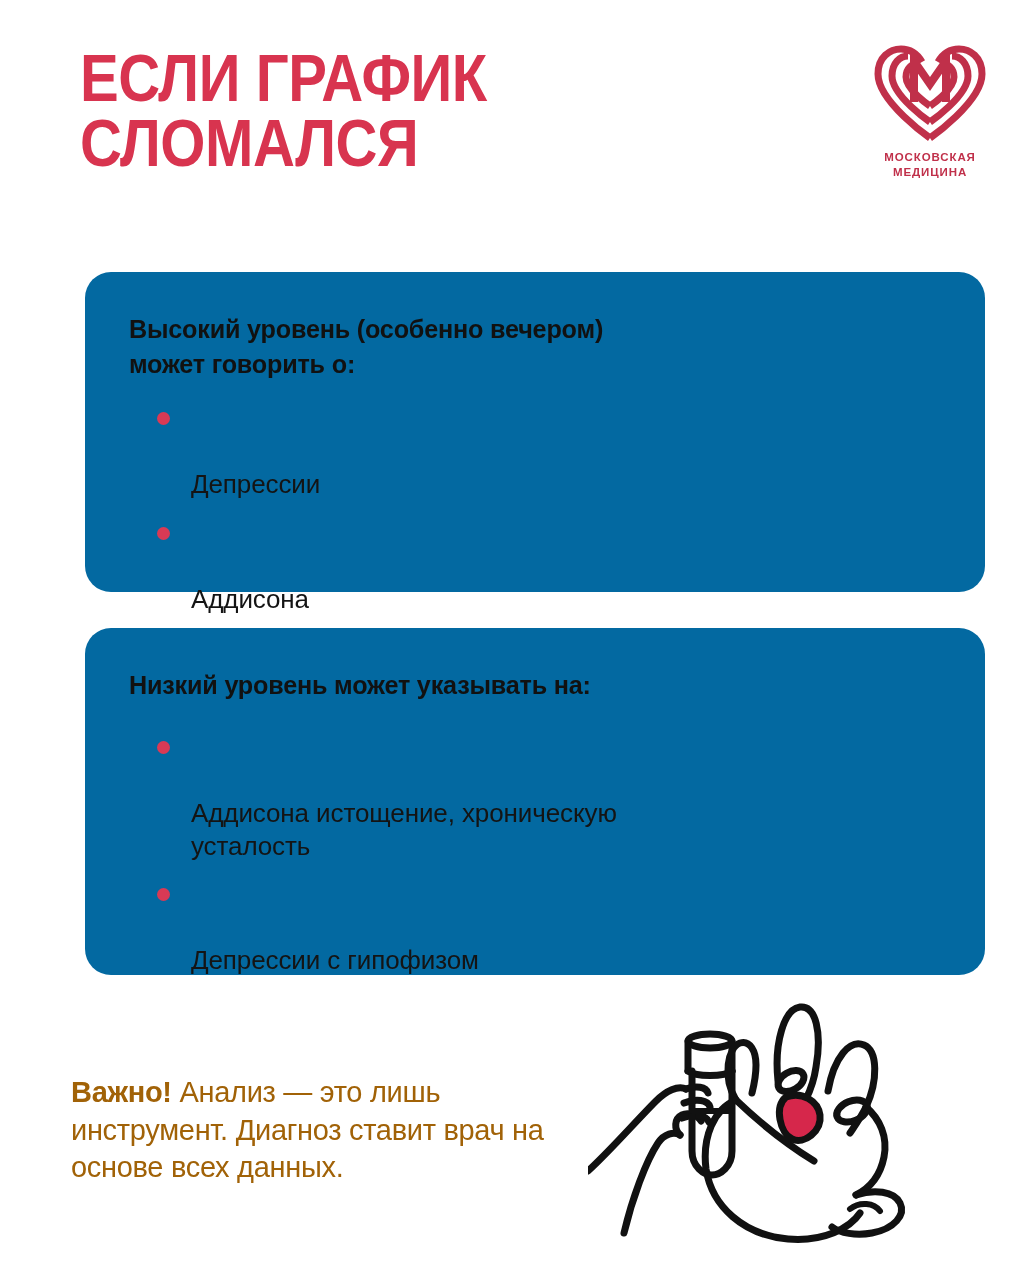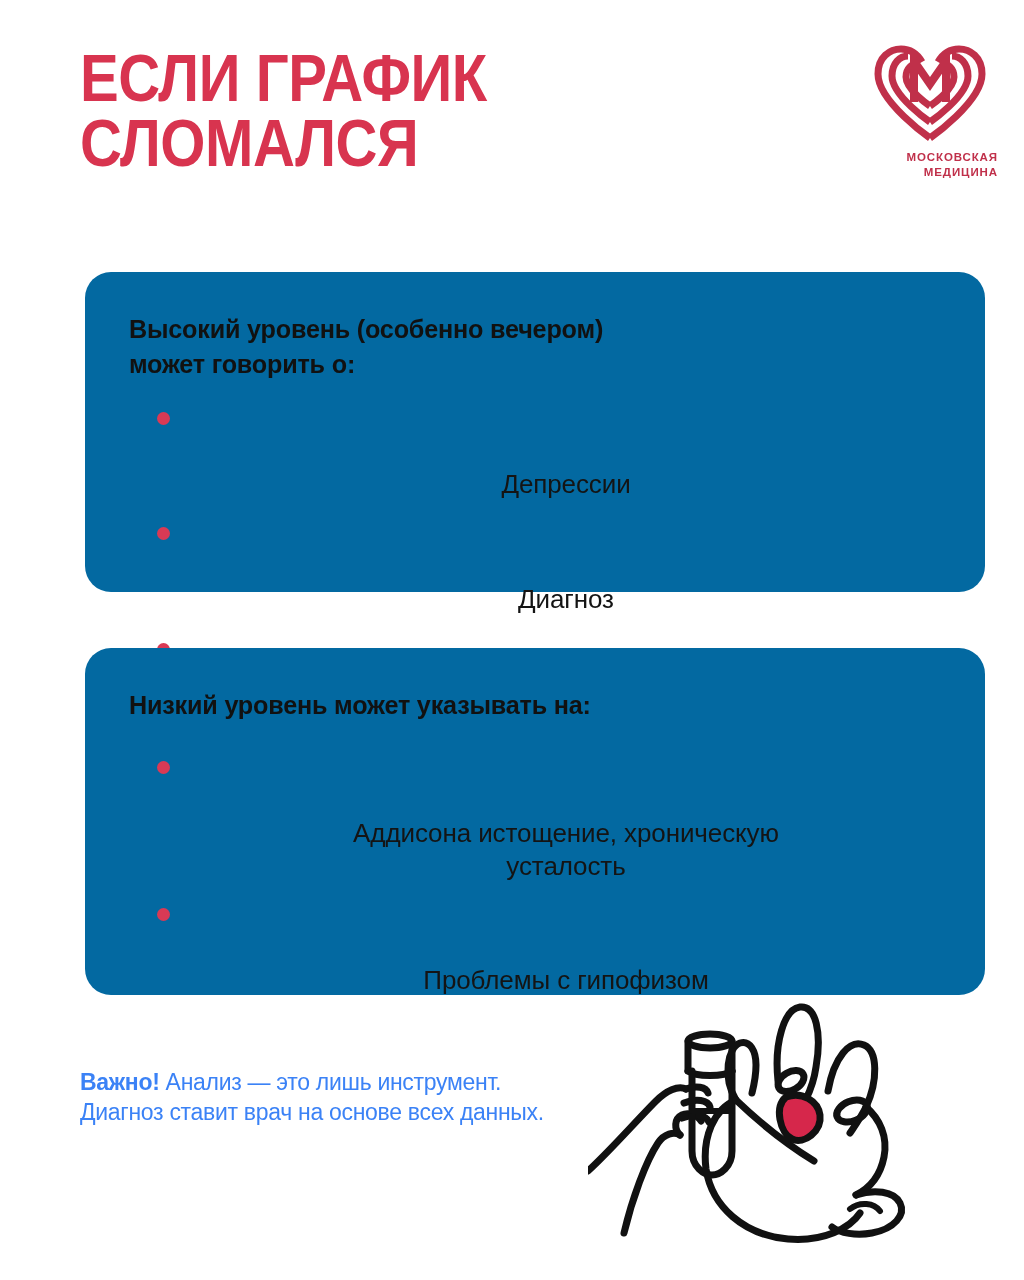--- a/index.html
+++ b/index.html
@@ -25,21 +25,21 @@
     line-height:0.98;
     letter-spacing:-0.5px;
     transform:scaleX(0.88);
     transform-origin:left top;
     text-transform:uppercase;
     white-space:pre-line;
   }
 
   .logo-wrap{
     position:absolute;left:862px;top:44px;
-    width:136px;text-align:right;
+    width:136px;text-align:center;
   }
   .logo-mark{width:120px;height:98px;margin:0 auto;display:block;}
   .logo-text{
     margin-top:8px;
     color:#C0304A;
     font-size:11.5px;
     font-weight:700;
     letter-spacing:0.9px;
     line-height:1.28;
     white-space:pre-line;
@@ -47,36 +47,36 @@
 
   
   .card{
     position:absolute;left:85px;width:900px;
     background:#0369a1;
     border-radius:26px;
     box-sizing:border-box;
     padding:40px 44px 34px 44px;
   }
   #card-high{top:272px;height:320px;}
-  #card-low{top:648px;height:347px;}
+  #card-low{top:628px;height:347px;}
 
   .card-heading{
     color:#111111;
     font-weight:700;
     font-size:26.5px;
     line-height:1.32;
     letter-spacing:-0.2px;
     transform:scaleX(0.95);
     transform-origin:left top;
     white-space:pre-line;
     margin:0 0 18px 0;
   }
   #card-low .card-heading{margin-bottom:26px;}
 
-  .bullets{list-style:none;margin:0;padding:0;text-align:center;}
+  .bullets{list-style:none;margin:0;padding:0;}
   .bullets li{
     position:relative;
     padding-left:62px;
     margin-bottom:14px;
     color:#141414;
     font-size:26px;
     line-height:1.30;
     letter-spacing:-0.1px;
     white-space:pre-line;
   }
@@ -85,24 +85,24 @@
   .bullets li .dot{
     position:absolute;left:28px;top:12px;
     width:13px;height:13px;border-radius:50%;
     background:#D93A55;
   }
 
   
   .footer{position:absolute;left:0;top:985px;width:1024px;height:295px;}
 
   .note{
-    position:absolute;left:80px;top:60px;
+    position:absolute;left:71px;top:60px;
     width:500px;
-    color:#3b82f6;
-    font-size:23px;
+    color:#a16207;
+    font-size:29px;
     line-height:1.30;
     letter-spacing:-0.3px;
   }
   .note b{font-weight:700;}
 
   .illustration{
     position:absolute;left:588px;top:0px;
     width:410px;height:270px;
   }
 </style>
@@ -142,40 +142,40 @@
   <section class="card" id="card-high">
     <h2 class="card-heading">Высокий уровень (особенно вечером)
 может говорить о:</h2>
     <ul class="bullets">
       <li>
         <span class="dot"></span>
         <span>Депрессии</span>
       </li>
       <li>
         <span class="dot"></span>
-        <span>Диагноз</span>
+        <span>Аддисона</span>
       </li>
       <li>
         <span class="dot"></span>
         <span>Синдроме Иценко-Кушинга</span>
       </li>
     </ul>
   </section>
 
   <section class="card" id="card-low">
     <h2 class="card-heading">Низкий уровень может указывать на:</h2>
     <ul class="bullets">
       <li>
         <span class="dot"></span>
         <span>Аддисона истощение, хроническую
 усталость</span>
       </li>
       <li>
         <span class="dot"></span>
-        <span>Проблемы с гипофизом</span>
+        <span>Депрессии с гипофизом</span>
       </li>
     </ul>
   </section>
 
   <div class="footer">
 
     <p class="note">
       <b>Важно!</b><span> Анализ — это лишь инструмент. Диагноз ставит врач на основе всех данных.</span>
     </p>
 

